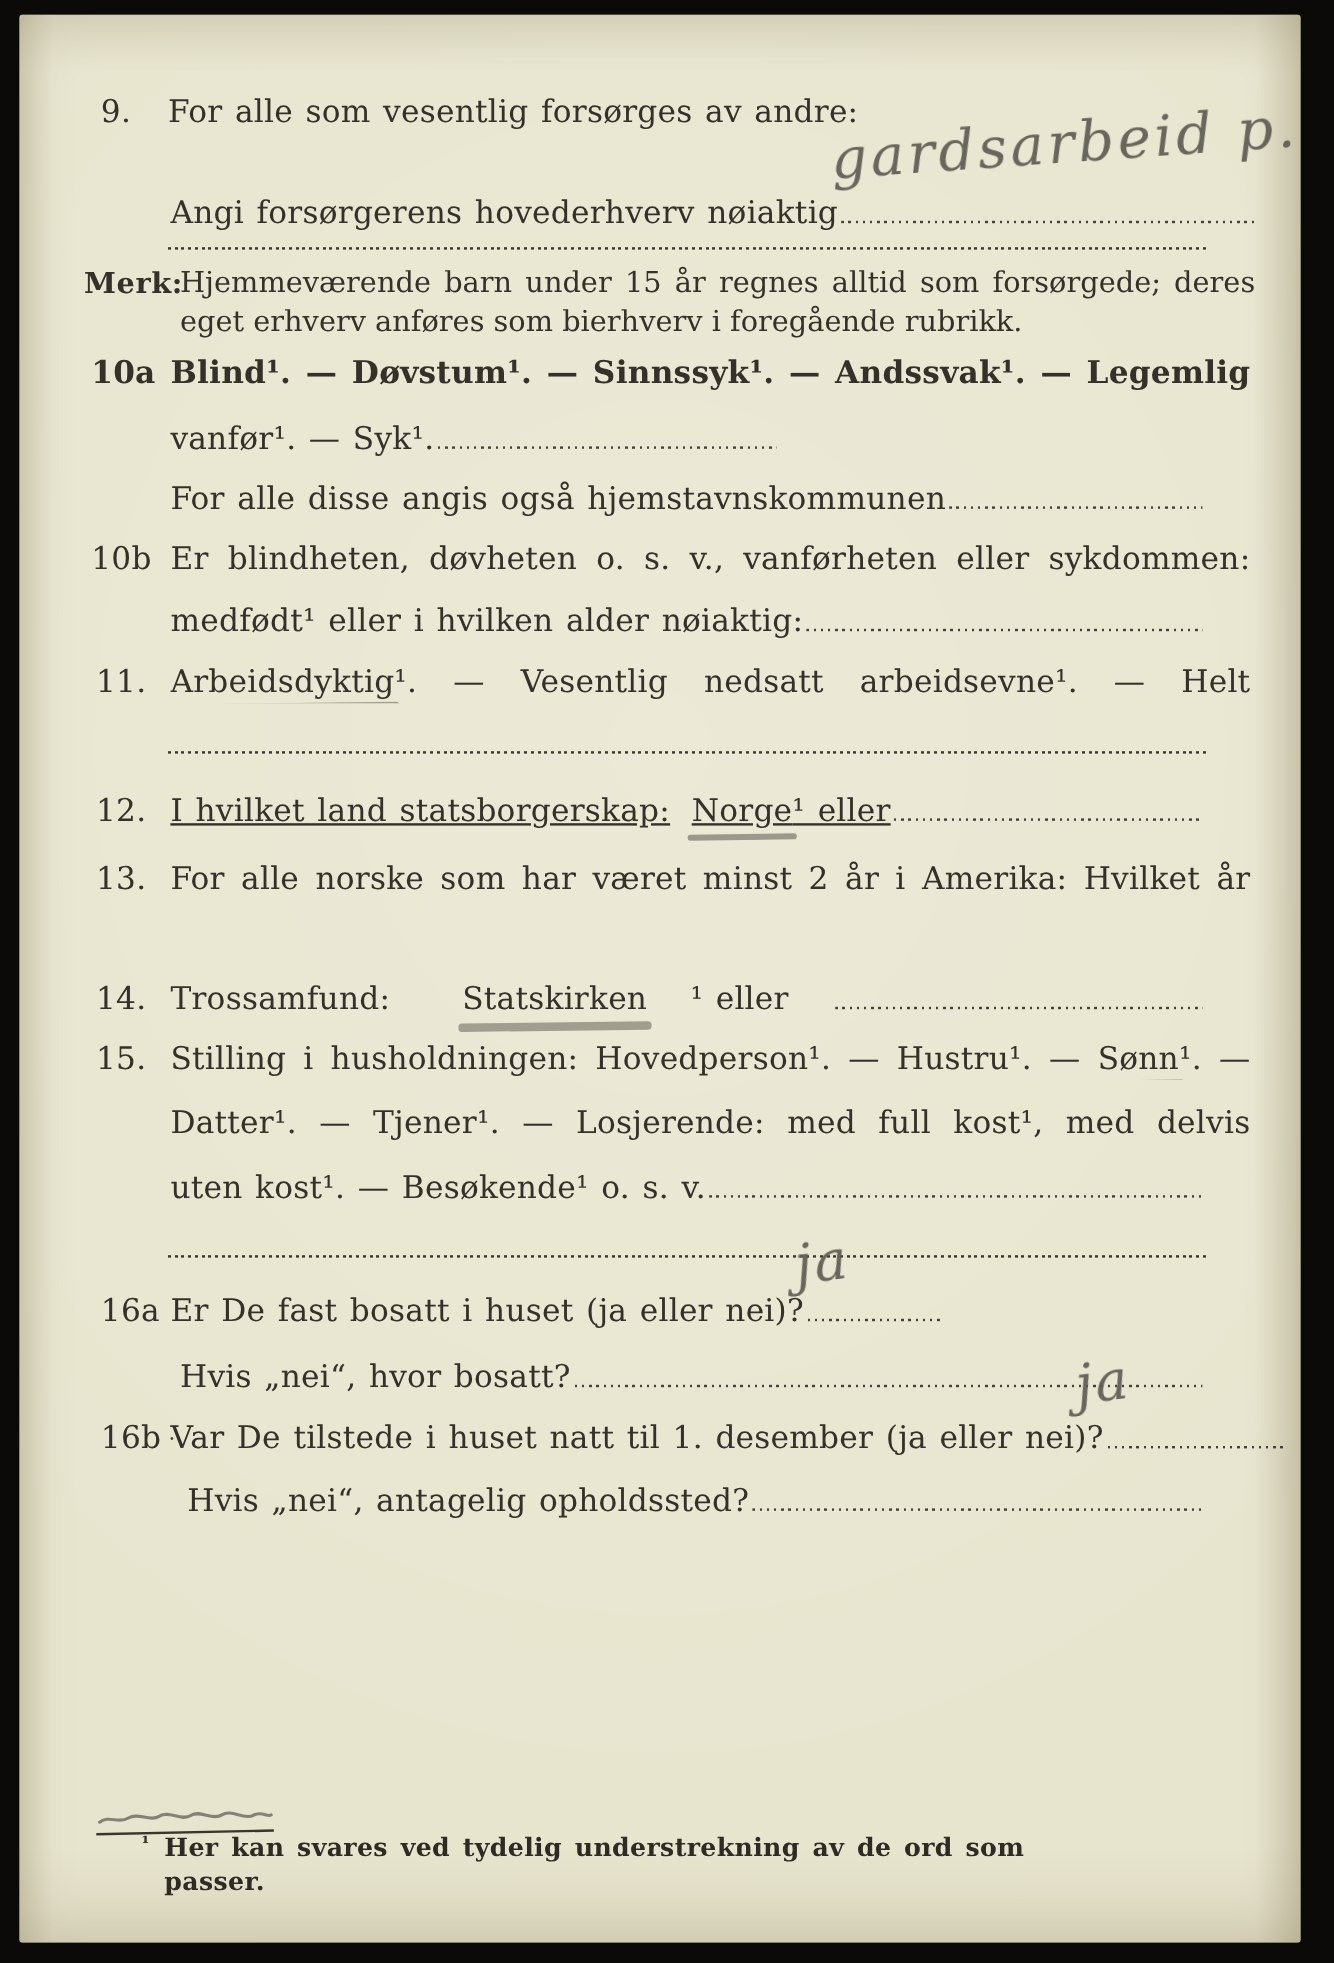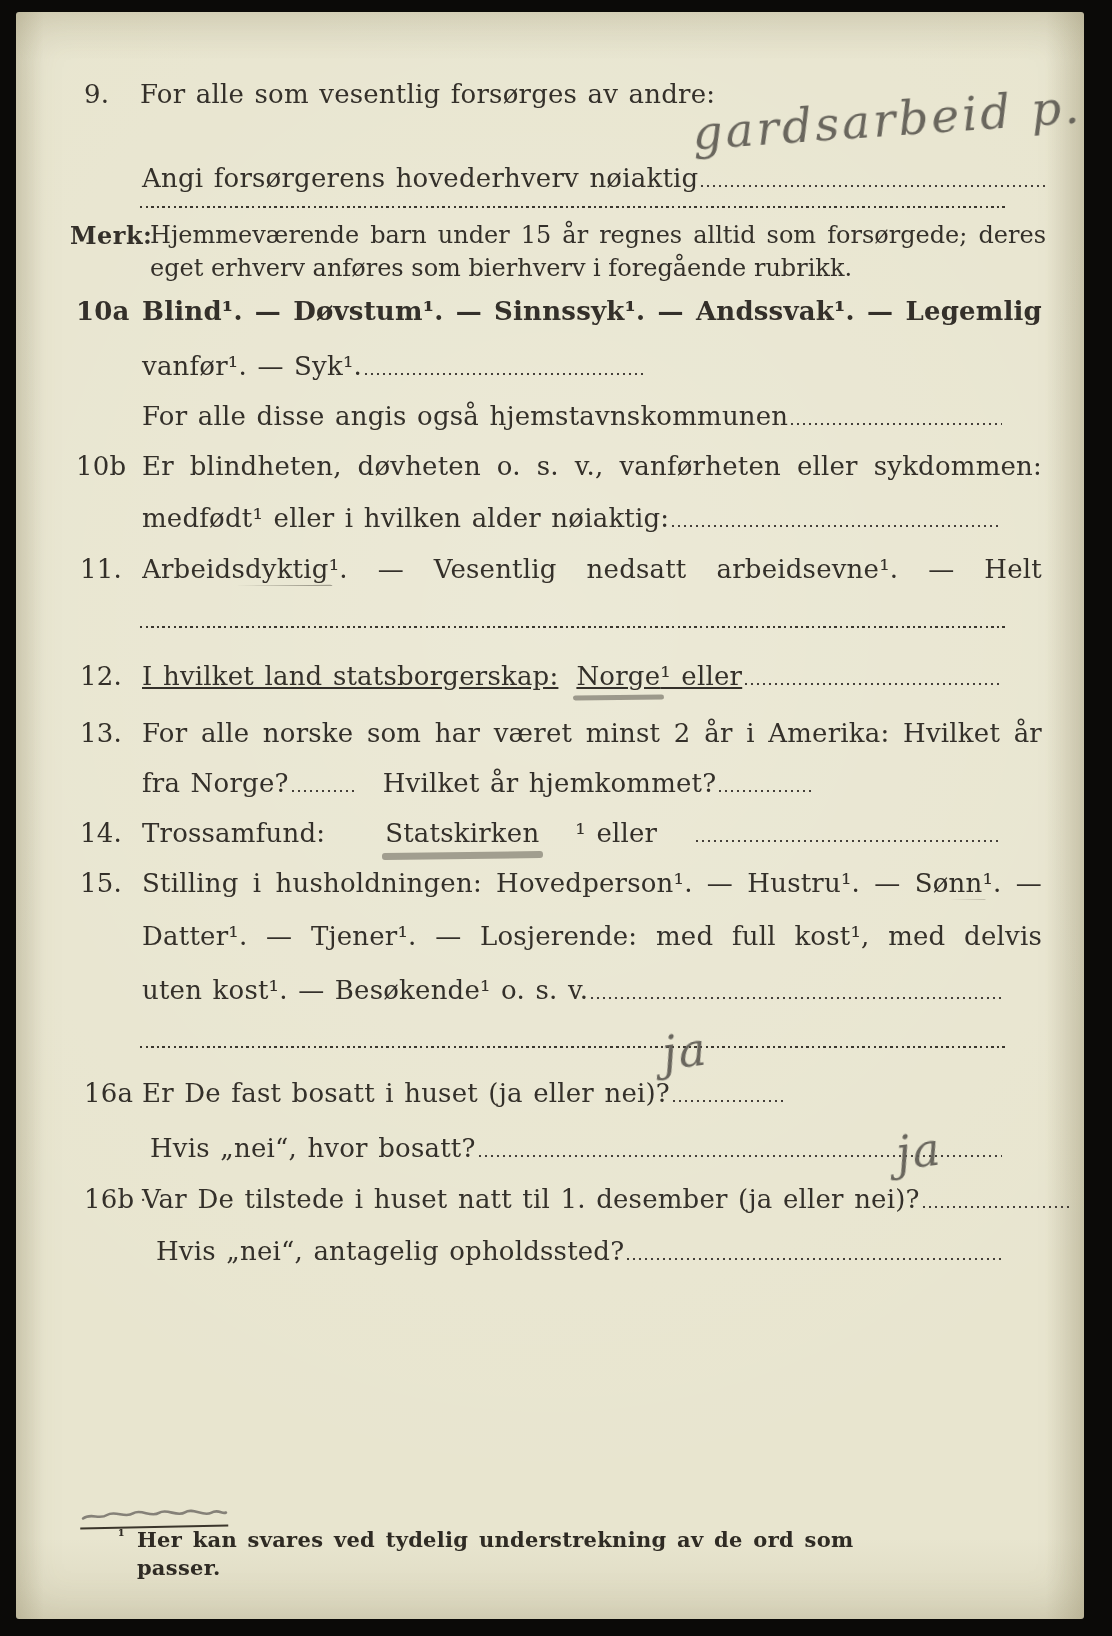--- a/index.html
+++ b/index.html
@@ -139,29 +139,20 @@
       <span class="dots"></span>
     </div>
   </div>
 
   <div class="line" style="left:80px; top:716px; width:962px;">
     <span class="num">13.</span>
     <div class="body just" style="margin-left:62px;">
       <span>For alle norske som har været minst 2 år i Amerika: Hvilket år reist</span>
     </div>
   </div>
-  <div class="line" style="left:142px; top:766px; width:700px;">
-    <div class="body">
-      <span>fra Norge?</span>
-      <span class="dots" style="flex:0 0 66px;"></span>
-      <span style="flex:0 0 22px;"></span>
-      <span>Hvilket år hjemkommet?</span>
-      <span class="dots" style="flex:0 0 92px;"></span>
-    </div>
-  </div>
 
   <div class="line" style="left:80px; top:816px; width:925px;">
     <span class="num">14.</span>
     <div class="body" style="margin-left:62px;gap:36px;">
       <span>Trossamfund:</span>
       <span class="pu thick gap-w">Statskirken</span><span>¹ eller</span>
       <span class="dots"></span>
     </div>
   </div>
 

